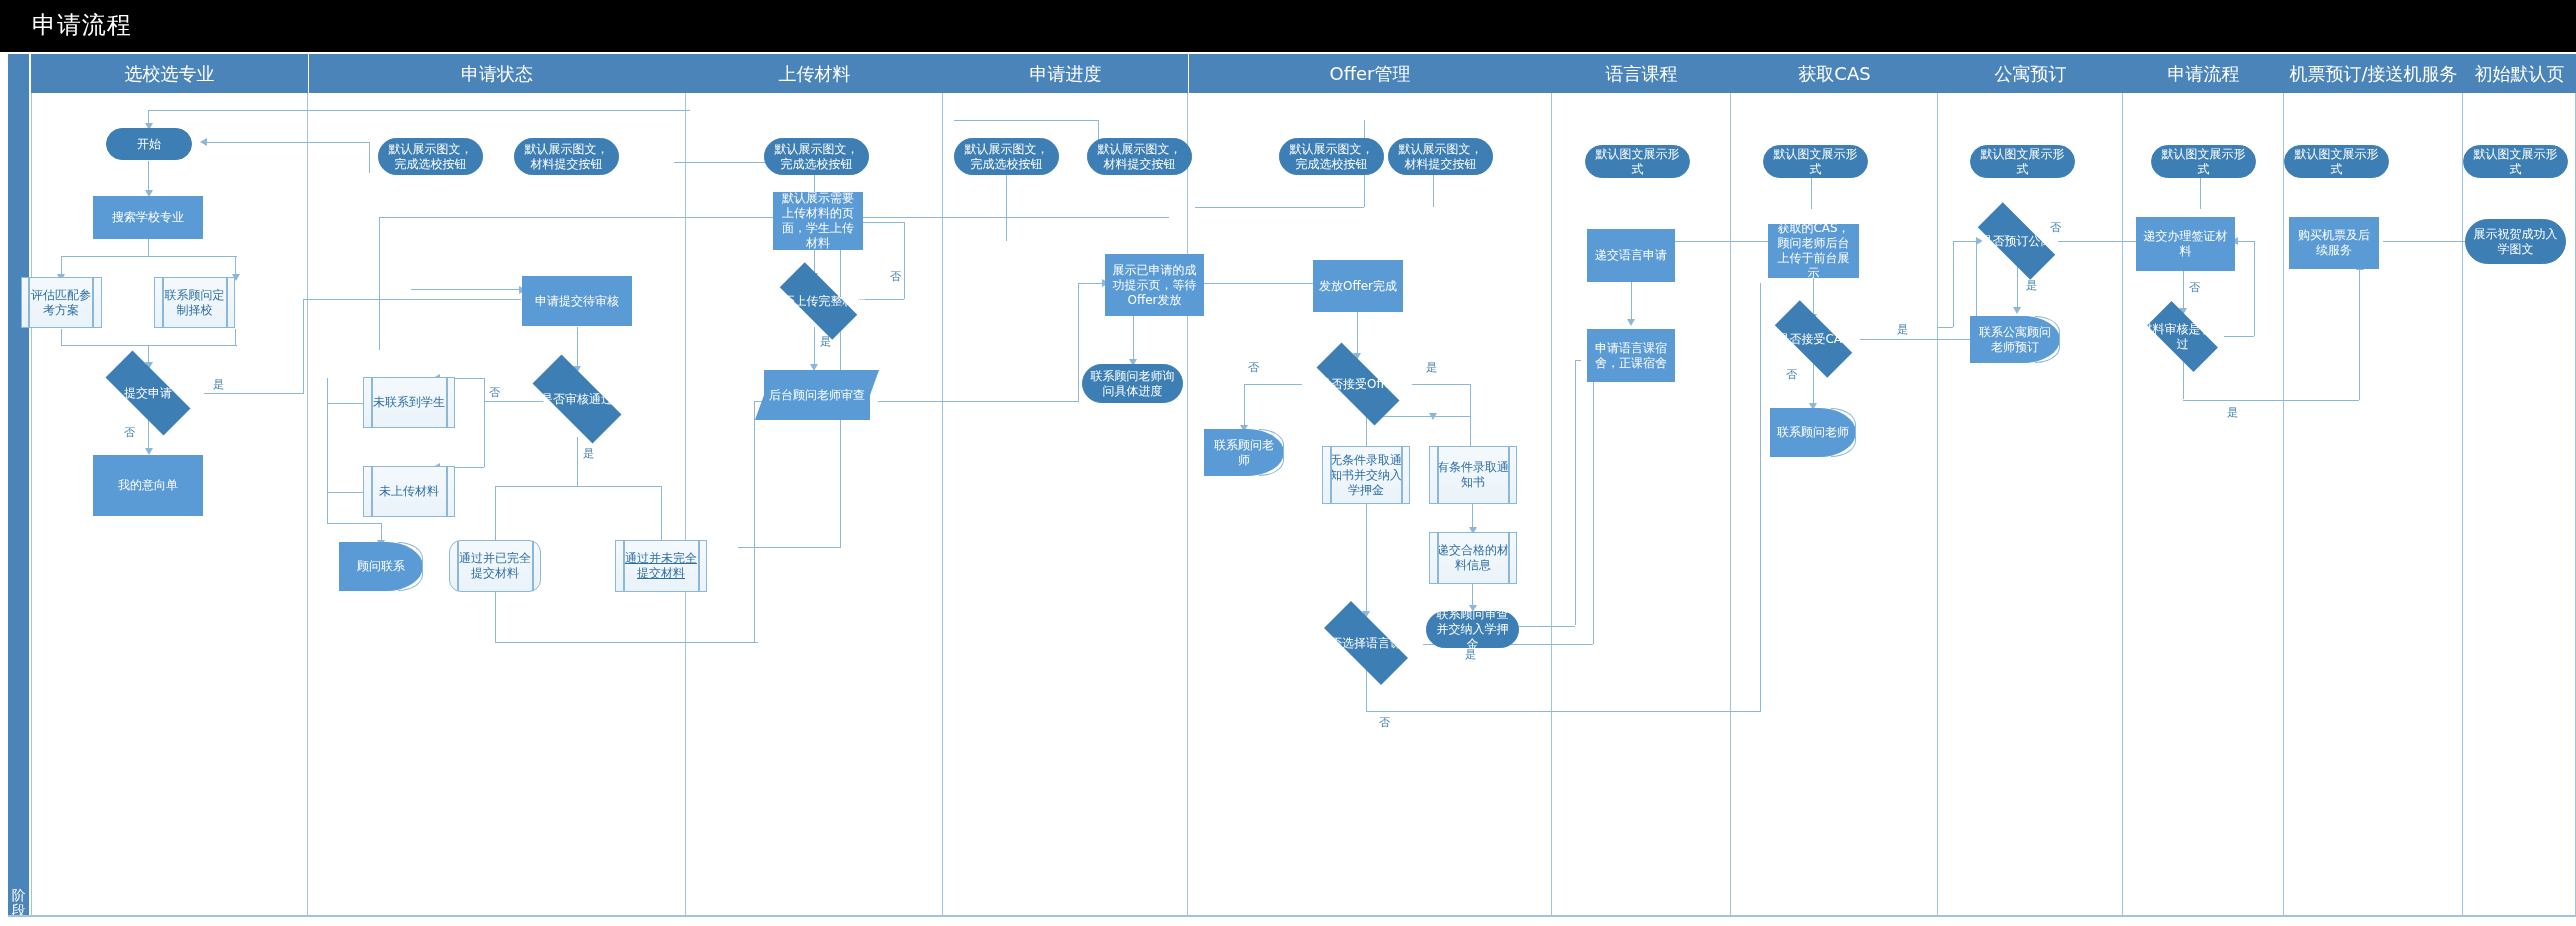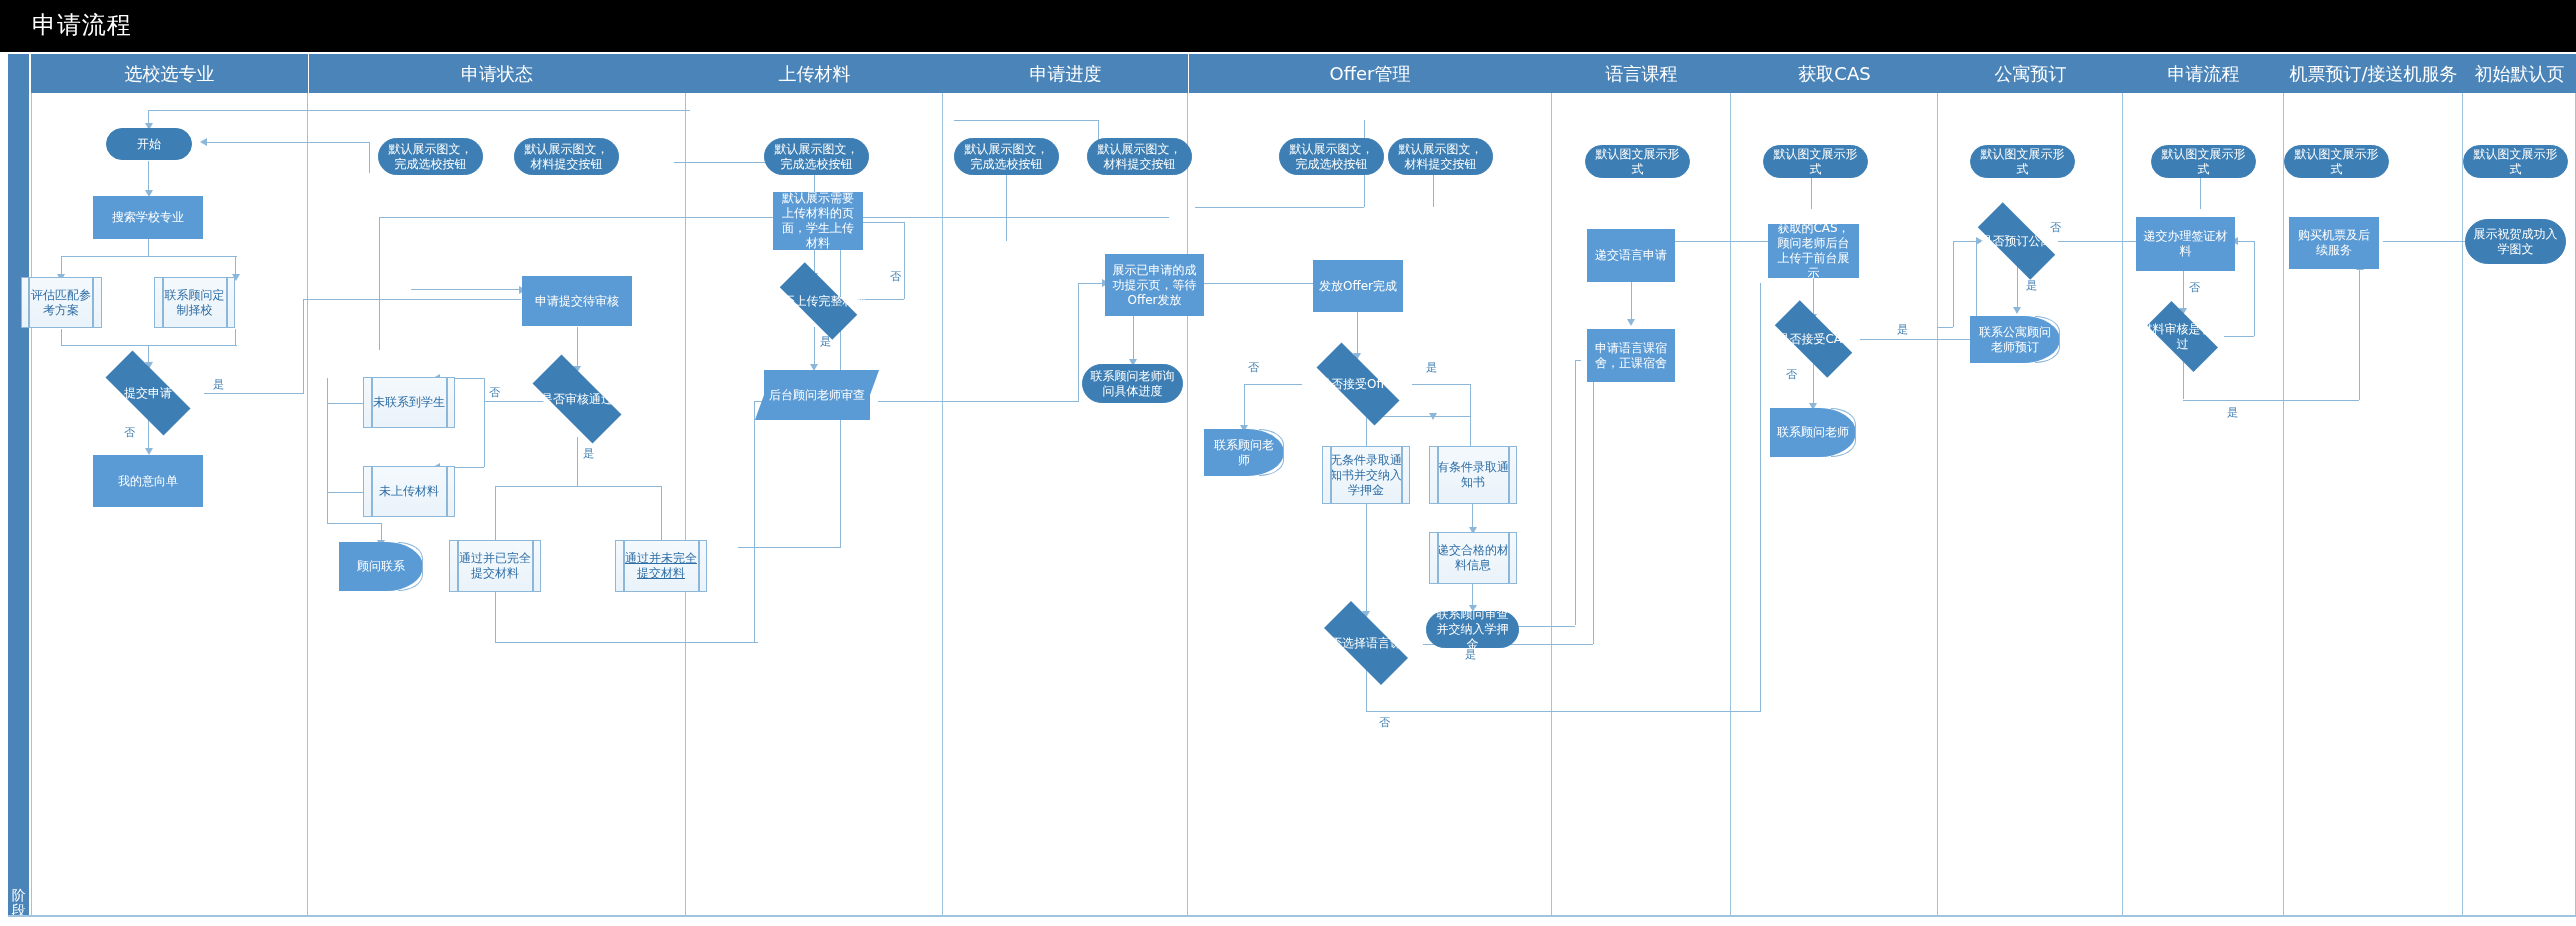--- a/index.html
+++ b/index.html
@@ -329,21 +329,21 @@
 
   <div class="node n-pre" style="left:154px;top:277px;width:81px;height:51px;">
       <span>联系顾问定制择校</span>
     </div>
 
   <div class="node n-dec" style="left:90px;top:366px;width:116px;height:54px;">
     <div class="diamond"></div>
     <span>提交申请</span>
   </div>
 
-  <div class="node n-process" style="left:93px;top:455px;width:110px;height:52px;">
+  <div class="node n-process" style="left:93px;top:455px;width:110px;height:61px;">
       <span>我的意向单</span>
     </div>
 
   <div class="node n-term" style="left:378px;top:138px;width:105px;height:37px;">
       <span>默认展示图文，完成选校按钮</span>
     </div>
 
   <div class="node n-term" style="left:514px;top:138px;width:105px;height:37px;">
       <span>默认展示图文，材料提交按钮</span>
     </div>
@@ -362,21 +362,21 @@
     </div>
 
   <div class="node n-pre" style="left:363px;top:466px;width:92px;height:51px;">
       <span>未上传材料</span>
     </div>
 
   <div class="node n-cyl" style="left:339px;top:542px;width:84px;height:49px;">
       <span>顾问联系</span>
     </div>
 
-  <div class="node n-pre" style="left:449px;top:540px;width:92px;height:52px;">
+  <div class="node n-pre" style="left:449px;top:540px;width:92px;height:52px;border-radius:12px;">
       <span>通过并已完全提交材料</span>
     </div>
 
   <div class="node n-pre" style="left:615px;top:540px;width:92px;height:52px;text-decoration:underline;">
       <span>通过并未完全提交材料</span>
     </div>
 
   <div class="node n-term" style="left:764px;top:138px;width:105px;height:37px;">
       <span>默认展示图文，完成选校按钮</span>
     </div>

